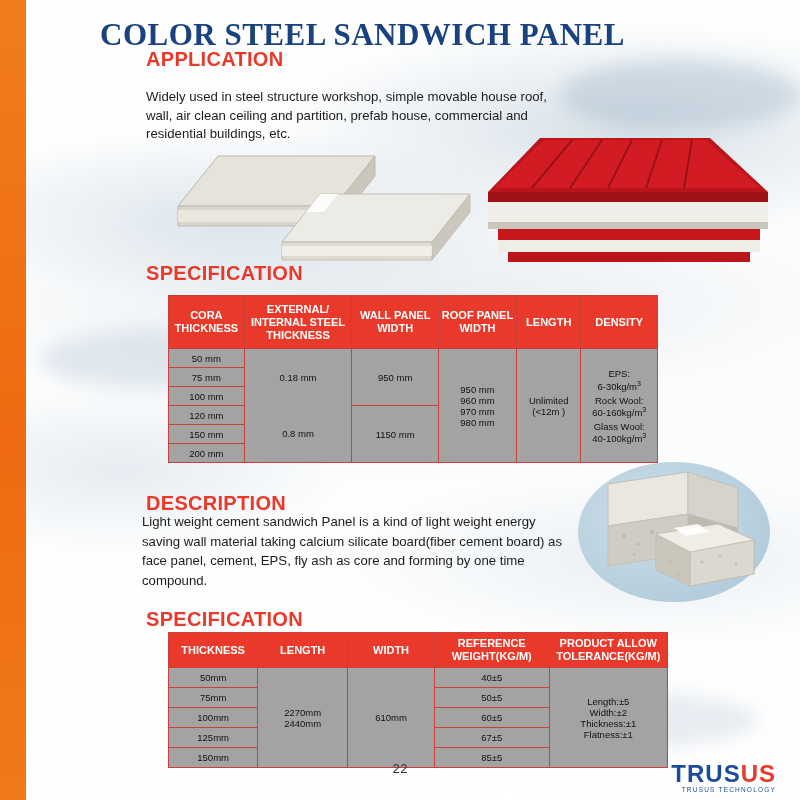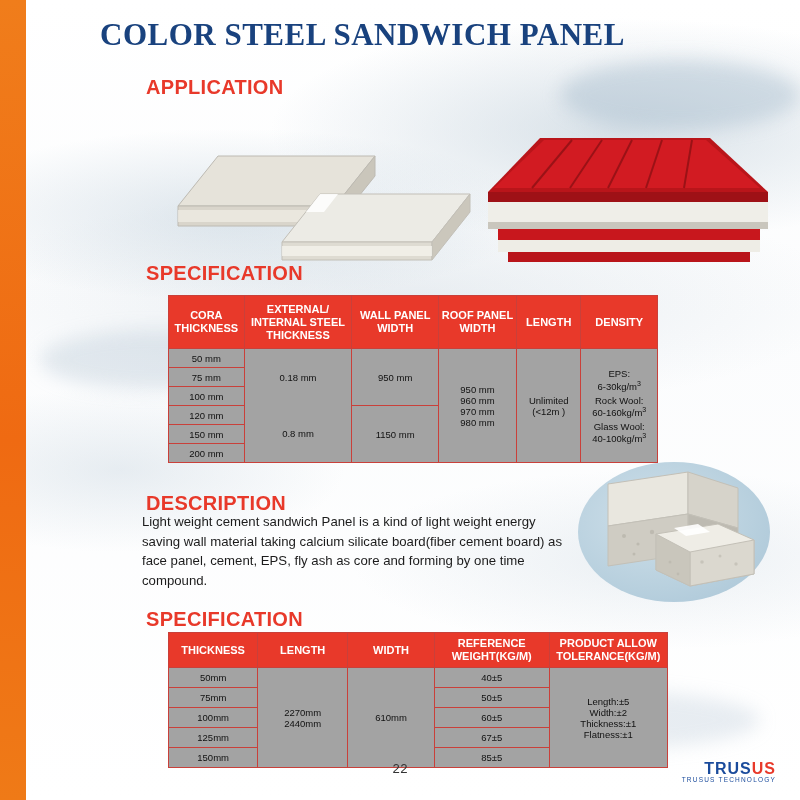--- a/index.html
+++ b/index.html
@@ -81,39 +81,40 @@
     background:radial-gradient(ellipse at 40% 40%, #cfe0ea 0%, #b8d0de 60%, #a8c4d6 100%);
   }
 
   .page-num{
     position:absolute;left:0;top:762px;width:800px;text-align:center;
     font-size:13px;color:#333;font-family:Liberation Mono, monospace;
   }
   .logo{
     position:absolute;right:24px;top:760px;text-align:right;
   }
-  .logo .t1{font-family:"Liberation Sans", sans-serif;font-weight:bold;font-size:16px;color:#1a4b9c;letter-spacing:1px;}
+  .logo .t1{font-family:"Liberation Sans", sans-serif;font-weight:bold;font-size:24px;color:#1a4b9c;letter-spacing:1px;}
   .logo .t2{color:#e8392a;}
   .logo .sub{font-size:6.5px;color:#1a4b9c;letter-spacing:1.2px;margin-top:-2px;}
 </style>
 </head>
 <body>
 
 <div class="bg-wash"></div>
 <div class="bg-ink" style="left:560px;top:60px;width:240px;height:70px;background:rgba(150,175,195,.35);"></div>
 <div class="bg-ink" style="left:40px;top:330px;width:230px;height:60px;background:rgba(150,175,195,.25);"></div>
 <div class="bg-ink" style="left:430px;top:690px;width:330px;height:60px;background:rgba(150,175,195,.22);"></div>
 
 <div class="orange-bar"></div>
 
 <div class="page">
 
   <h1 class="title" id="title-1">COLOR STEEL SANDWICH PANEL</h1>
 
-  <div class="section-head" style="left:146px;top:76px;">APPLICATION</div>
+  <div class="section-head" style="left:146px;top:48px;">APPLICATION</div>
+  <div class="body-text" style="left:146px;top:88px;width:430px;">Widely used in steel structure workshop, simple movable house roof, wall, air clean ceiling and partition, prefab house, commercial and residential buildings, etc.</div>
 
   <div class="art1">
     
     <div class="blk" style="left:0px;top:22px;width:0;height:0;border-left:48px solid transparent;border-bottom:0;"></div>
     
     <svg width="340" height="125" viewBox="0 0 340 125">
 
       <polygon points="48,6 205,6 165,56 8,56" fill="#e6e3da" stroke="#bdbab2" stroke-width="1"></polygon>
       <polygon points="8,56 165,56 165,76 8,76" fill="#d9d5cb" stroke="#bdbab2" stroke-width="1"></polygon>
       <polygon points="165,56 205,6 205,26 165,76" fill="#cac6bb" stroke="#bdbab2" stroke-width="1"></polygon>

